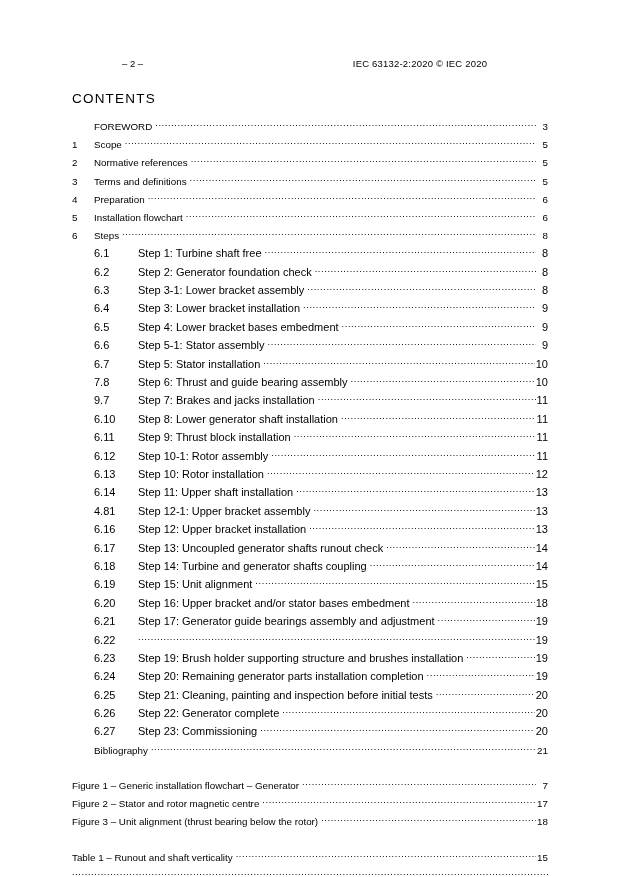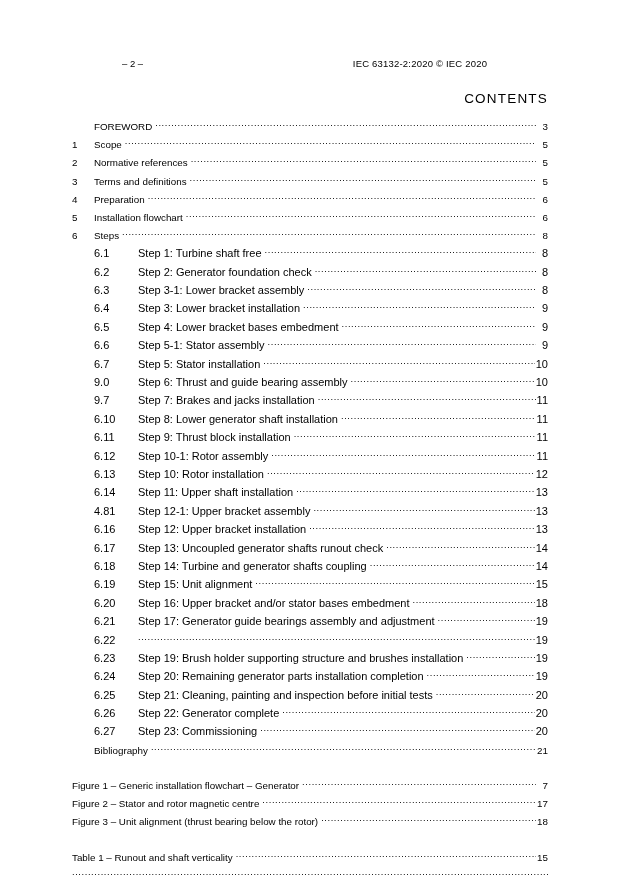--- a/index.html
+++ b/index.html
@@ -33,21 +33,21 @@
     width: 160px;
     text-align: left;
   }
   .header-doc-id {
     flex: 1;
     text-align: center;
     padding-left: 10px;
     letter-spacing: 0.2px;
   }
   .contents-title {
-    text-align: right;
+    text-align: left;
     font-size: 13.5px;
     letter-spacing: 1.2px;
     margin-top: 22px;
     margin-bottom: 14px;
   }
   .toc {
     font-size: 9.6px;
     line-height: 1.0;
   }
   .toc-entry {
@@ -195,21 +195,21 @@
           <span class="toc-dots"></span>
           <span class="toc-page">9</span>
         </div>
         <div class="toc-entry level1">
           <span class="toc-num n1">6.7</span>
           <span class="toc-label">Step 5: Stator installation</span>
           <span class="toc-dots"></span>
           <span class="toc-page">10</span>
         </div>
         <div class="toc-entry level1">
-          <span class="toc-num n1">9.0</span>
+          <span class="toc-num n1">7.8</span>
           <span class="toc-label">Step 6: Thrust and guide bearing assembly</span>
           <span class="toc-dots"></span>
           <span class="toc-page">10</span>
         </div>
         <div class="toc-entry level1">
           <span class="toc-num n1">9.7</span>
           <span class="toc-label">Step 7: Brakes and jacks installation</span>
           <span class="toc-dots"></span>
           <span class="toc-page">11</span>
         </div>

